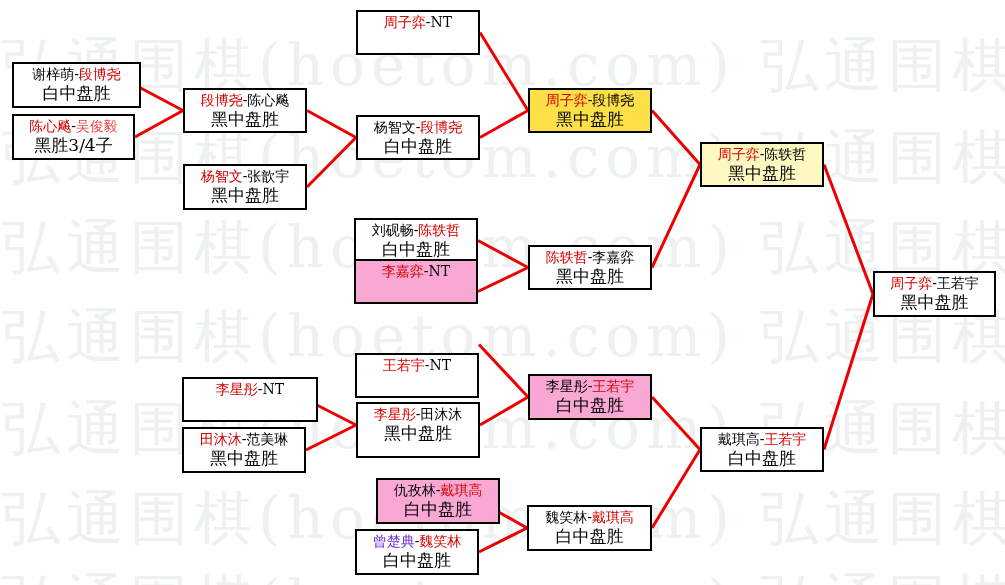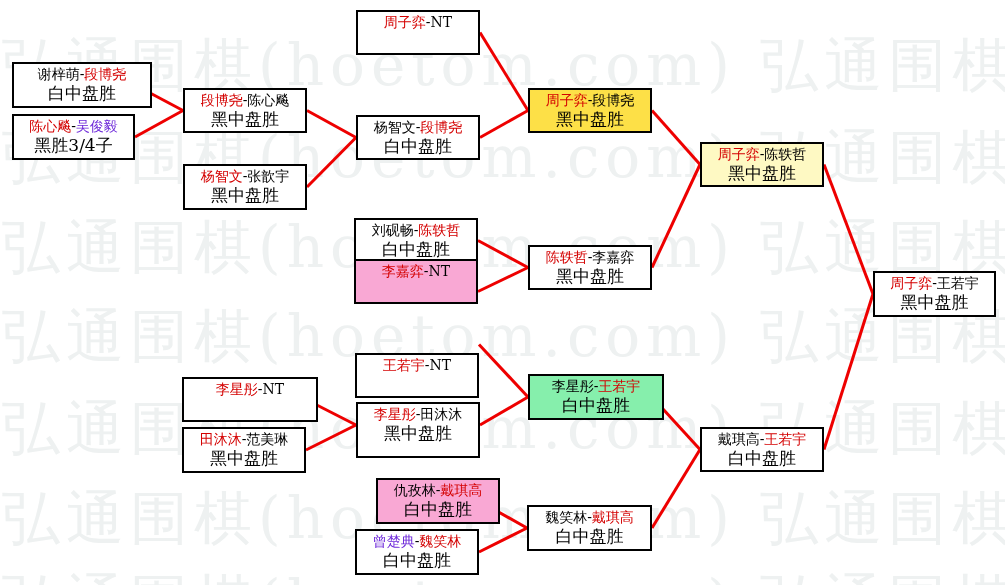--- a/index.html
+++ b/index.html
@@ -69,26 +69,26 @@
       <line x1="479" y1="344.5" x2="528" y2="397" stroke="#ee0000" stroke-width="3"></line>
       <line x1="480" y1="425" x2="528" y2="397" stroke="#ee0000" stroke-width="3"></line>
       <line x1="652" y1="397" x2="700" y2="449.5" stroke="#ee0000" stroke-width="3"></line>
       <line x1="652" y1="528" x2="700" y2="449.5" stroke="#ee0000" stroke-width="3"></line>
       <line x1="479" y1="501" x2="527" y2="528" stroke="#ee0000" stroke-width="3"></line>
       <line x1="479" y1="552" x2="527" y2="528" stroke="#ee0000" stroke-width="3"></line>
       <line x1="824" y1="164.5" x2="873" y2="294" stroke="#ee0000" stroke-width="3"></line>
       <line x1="824" y1="449.5" x2="873" y2="294" stroke="#ee0000" stroke-width="3"></line>
     </svg>
   <div>
-      <div class="match" style="left: 12px; top: 62px; width: 140px; height: 46px; border-color: rgb(0, 0, 0); background: rgb(255, 255, 255);">
+      <div class="match" style="left: 12px; top: 62px; width: 129px; height: 46px; border-color: rgb(0, 0, 0); background: rgb(255, 255, 255);">
         <div class="names"><span style="color: rgb(0, 0, 0);">谢梓萌</span><span style="color: rgb(0, 0, 0);">-</span><span style="color: rgb(212, 0, 0);">段博尧</span></div>
         <div class="result" style="color: rgb(0, 0, 0);">白中盘胜</div>
       </div>
       <div class="match" style="left: 12px; top: 114px; width: 123px; height: 46px; border-color: rgb(0, 0, 0); background: rgb(255, 255, 255);">
-        <div class="names"><span style="color: rgb(212, 0, 0);">陈心飚</span><span style="color: rgb(0, 0, 0);">-</span><span style="color: #6d28d9; text-align: center;">吴俊毅</span></div>
+        <div class="names"><span style="color: rgb(212, 0, 0);">陈心飚</span><span style="color: rgb(0, 0, 0);">-</span><span style="color: #ef4444; text-align: center;">吴俊毅</span></div>
         <div class="result" style="color: rgb(0, 0, 0);">黑胜3/4子</div>
       </div>
       <div class="match" style="left: 183px; top: 88px; width: 124px; height: 45px; border-color: rgb(0, 0, 0); background: rgb(255, 255, 255);">
         <div class="names"><span style="color: rgb(212, 0, 0);">段博尧</span><span style="color: rgb(0, 0, 0);">-</span><span style="color: rgb(0, 0, 0);">陈心飚</span></div>
         <div class="result" style="color: rgb(0, 0, 0);">黑中盘胜</div>
       </div>
       <div class="match" style="left: 183px; top: 164px; width: 124px; height: 46px; border-color: rgb(0, 0, 0); background: rgb(255, 255, 255);">
         <div class="names"><span style="color: rgb(212, 0, 0);">杨智文</span><span style="color: rgb(0, 0, 0);">-</span><span style="color: rgb(0, 0, 0);">张歆宇</span></div>
         <div class="result" style="color: rgb(0, 0, 0);">黑中盘胜</div>
       </div>
@@ -129,21 +129,21 @@
         <div class="result" style="color: rgb(0, 0, 0);"></div>
       </div>
       <div class="match" style="left: 182px; top: 427px; width: 124px; height: 46px; border-color: rgb(0, 0, 0); background: rgb(255, 255, 255);">
         <div class="names"><span style="color: rgb(212, 0, 0);">田沐沐</span><span style="color: rgb(0, 0, 0);">-</span><span style="color: rgb(0, 0, 0);">范美琳</span></div>
         <div class="result" style="color: rgb(0, 0, 0);">黑中盘胜</div>
       </div>
       <div class="match" style="left: 356px; top: 402px; width: 124px; height: 56px; border-color: rgb(0, 0, 0); background: rgb(255, 255, 255);">
         <div class="names"><span style="color: rgb(212, 0, 0);">李星彤</span><span style="color: rgb(0, 0, 0);">-</span><span style="color: rgb(0, 0, 0);">田沐沐</span></div>
         <div class="result" style="color: rgb(0, 0, 0);">黑中盘胜</div>
       </div>
-      <div class="match" style="left: 528px; top: 374px; width: 136px; height: 46px; border-color: rgb(0, 0, 0); background: #86efac;">
+      <div class="match" style="left: 528px; top: 374px; width: 124px; height: 46px; border-color: rgb(0, 0, 0); background: #f9a8d4;">
         <div class="names"><span style="color: rgb(0, 0, 0);">李星彤</span><span style="color: rgb(0, 0, 0);">-</span><span style="color: rgb(212, 0, 0);">王若宇</span></div>
         <div class="result" style="color: rgb(0, 0, 0);">白中盘胜</div>
       </div>
       <div class="match" style="left: 700px; top: 427px; width: 124px; height: 45px; border-color: rgb(0, 0, 0); background: rgb(255, 255, 255);">
         <div class="names"><span style="color: rgb(0, 0, 0);">戴琪高</span><span style="color: rgb(0, 0, 0);">-</span><span style="color: rgb(212, 0, 0);">王若宇</span></div>
         <div class="result" style="color: rgb(0, 0, 0);">白中盘胜</div>
       </div>
       <div class="match" style="left: 376px; top: 478px; width: 124px; height: 46px; border-color: rgb(0, 0, 0); background: #f9a8d4;">
         <div class="names"><span style="color: rgb(0, 0, 0);">仇孜林</span><span style="color: rgb(0, 0, 0);">-</span><span style="color: rgb(212, 0, 0);">戴琪高</span></div>
         <div class="result" style="color: rgb(0, 0, 0);">白中盘胜</div>

